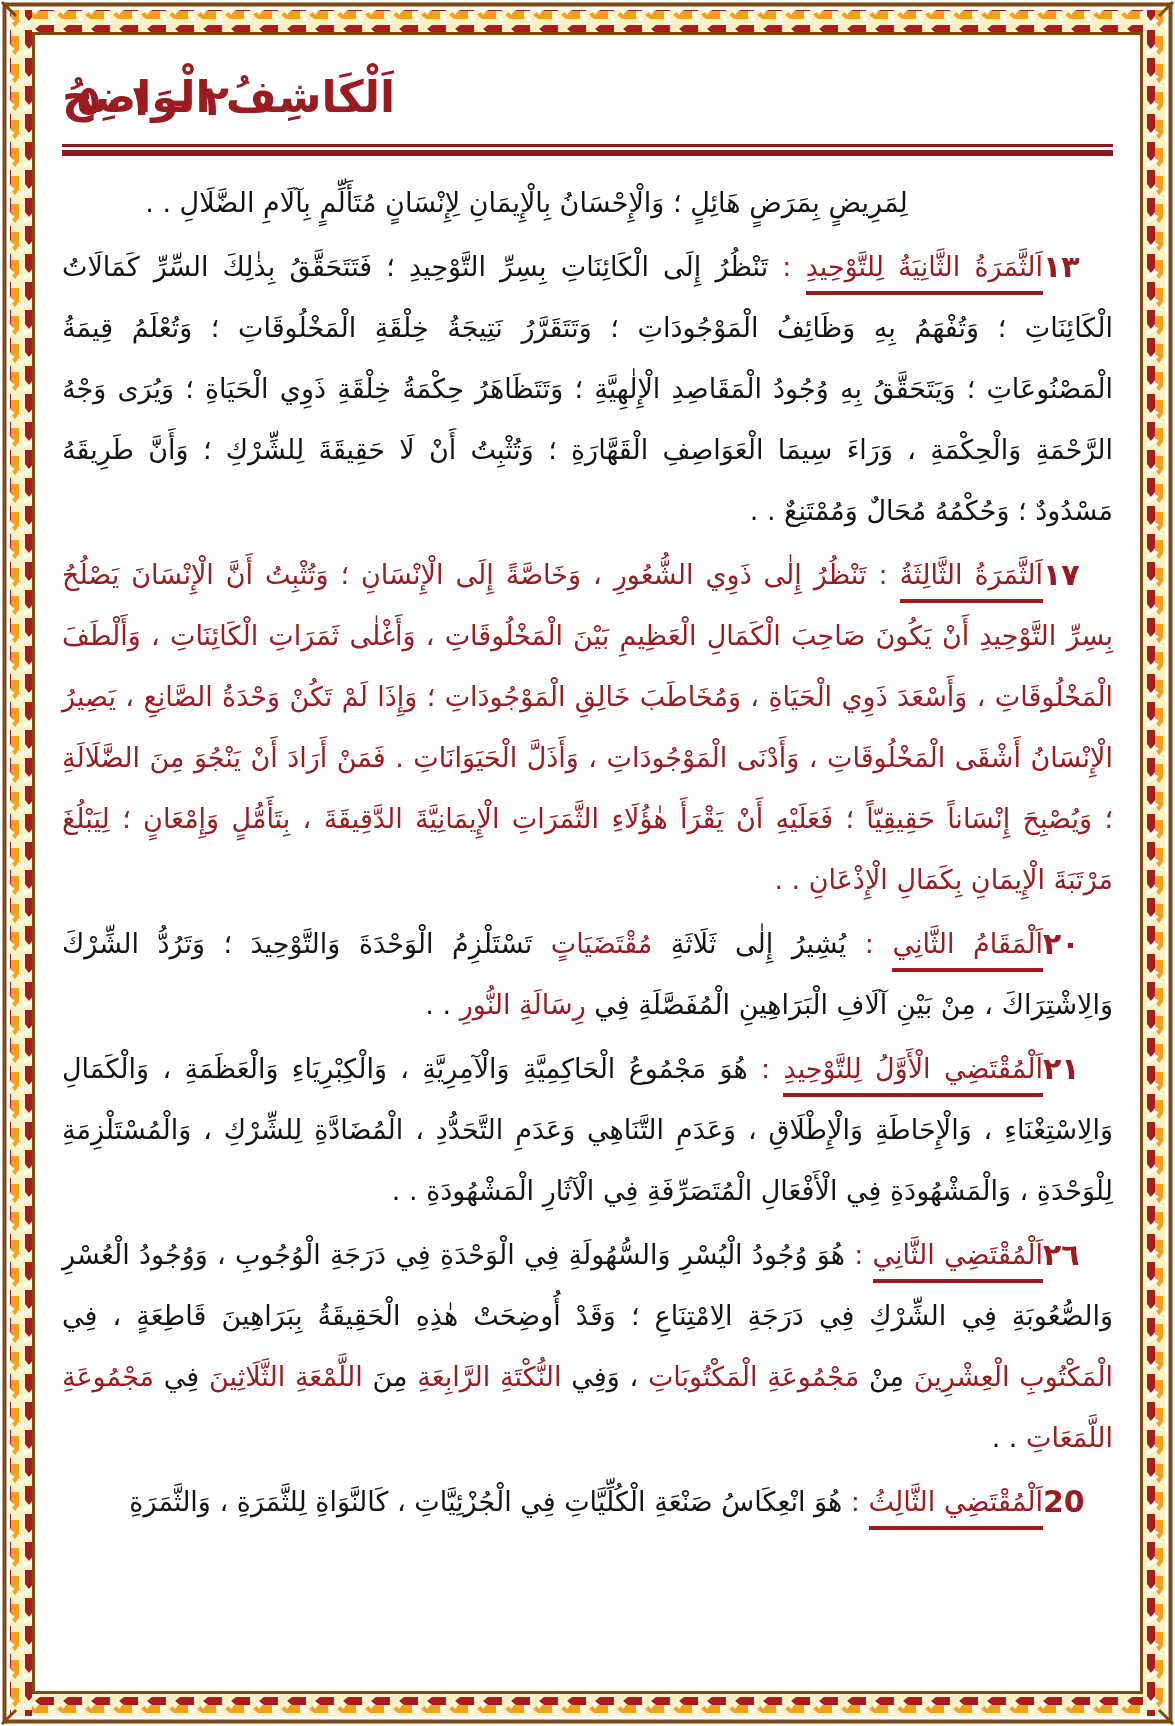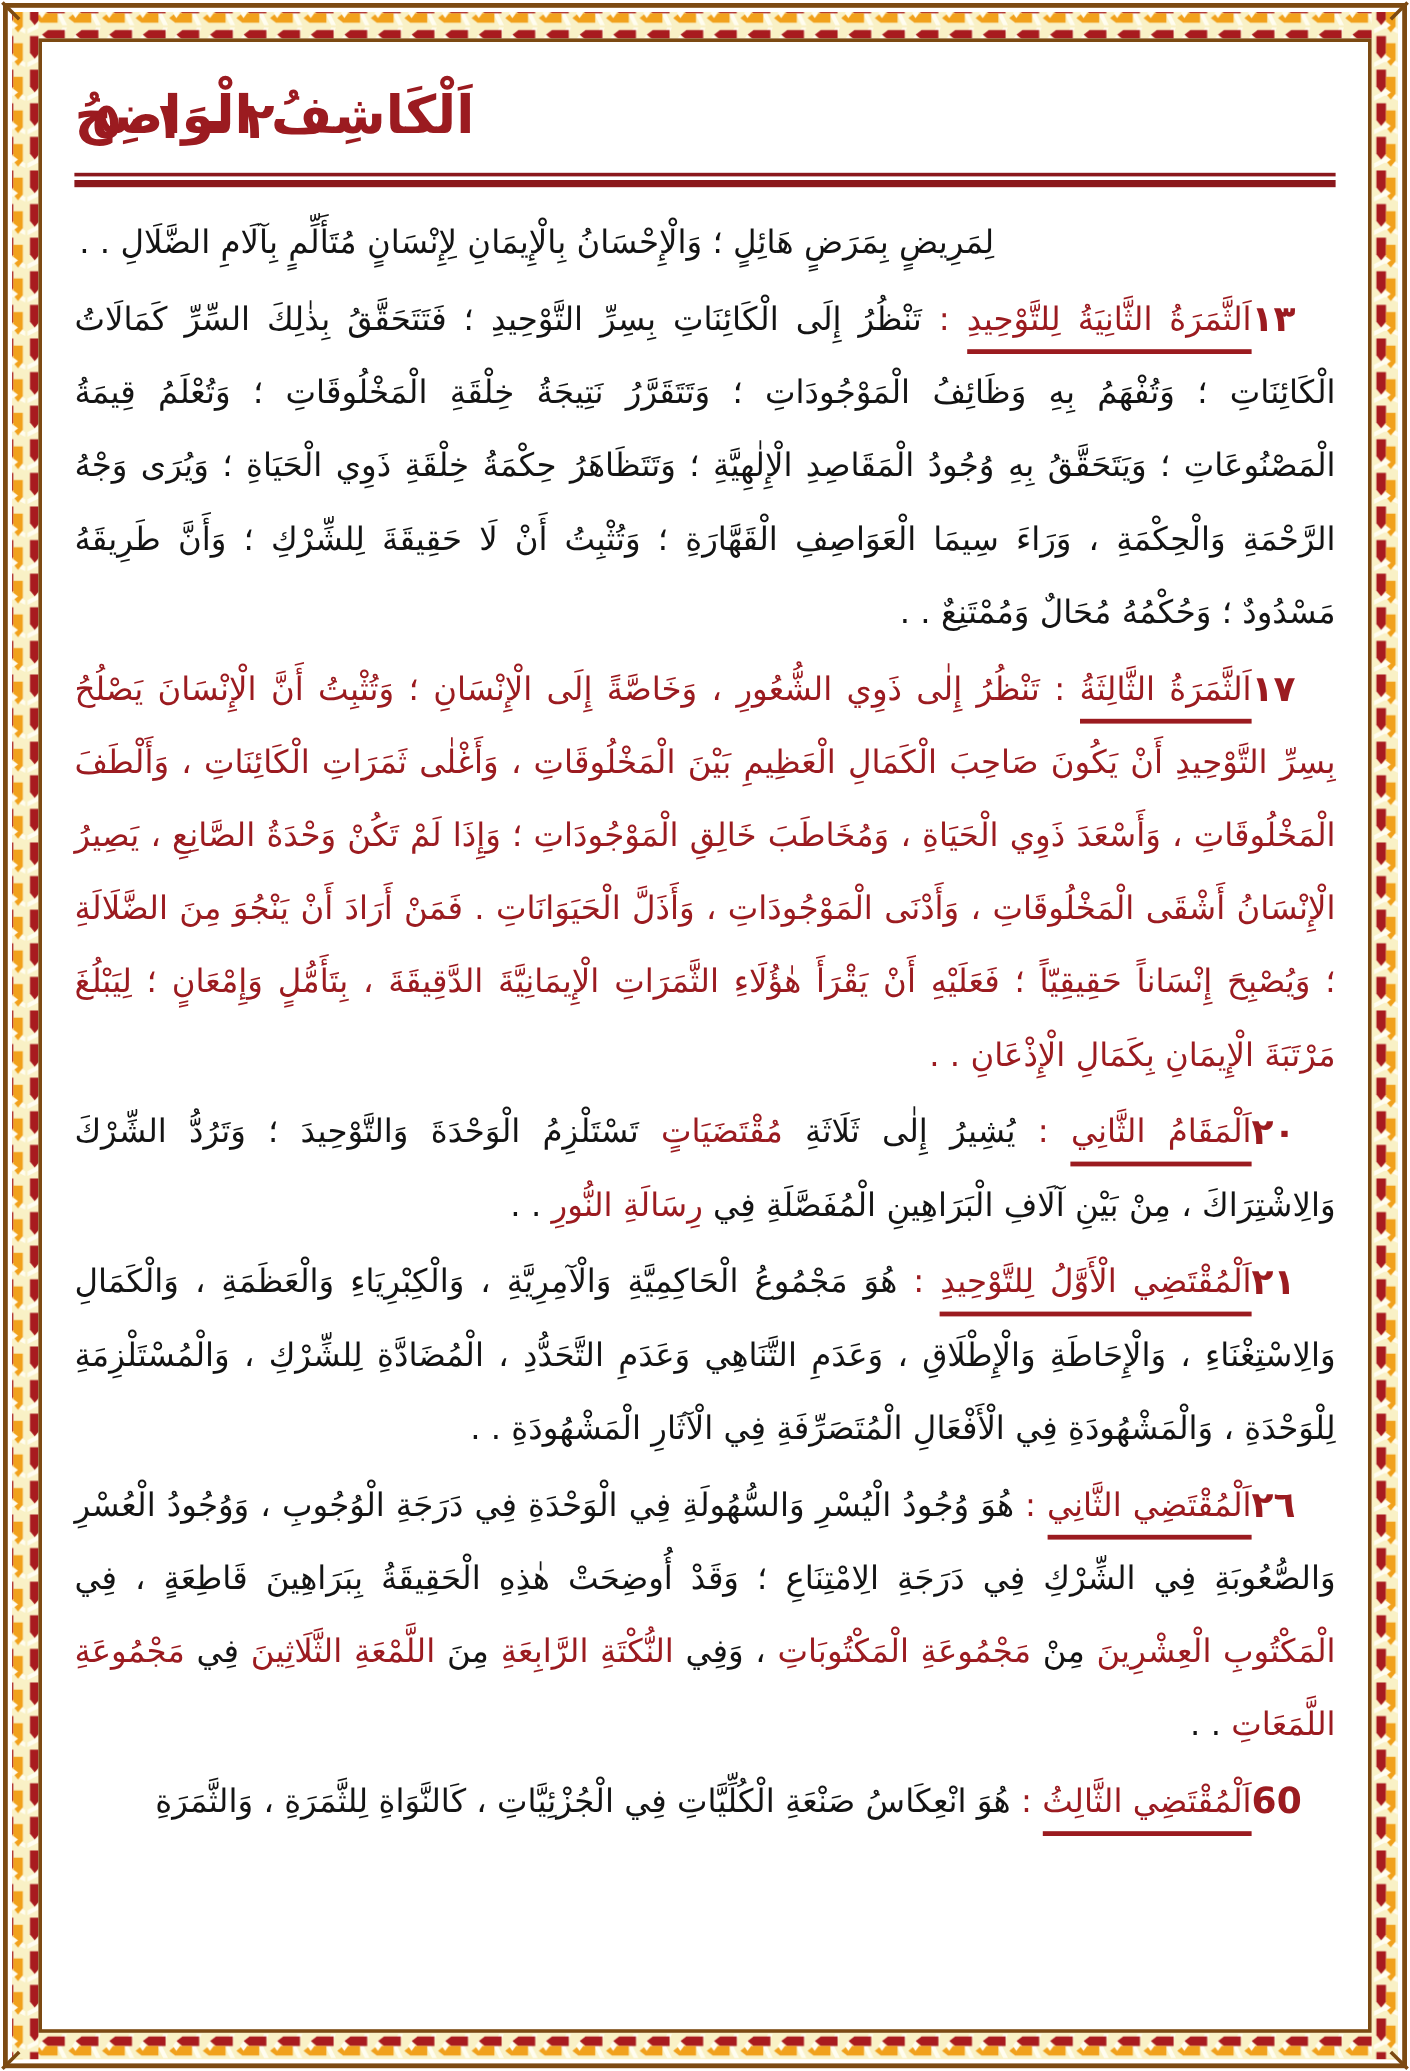--- a/index.html
+++ b/index.html
@@ -38,21 +38,21 @@
   .content{
     margin-top:16px;
     font-size:27px;
     line-height:61px;
     color:var(--ink);
     text-align:justify;
   }
   .para{margin:0;}
   .para.sec{margin-top:3px;}
   .para.continuation{
-    text-align:left;
+    text-align:center;
     padding-left:4px;
     padding-right:126px;
   }
   .num{
     float:right;
     width:70px;
     text-align:left;
     font-size:30px;
     font-weight:700;
     color:var(--red);
@@ -116,17 +116,17 @@
     </div>
 
     <div class="content">
 
     <div class="para continuation"><span class="run black">لِمَرِيضٍ بِمَرَضٍ هَائِلٍ ؛ وَالْإِحْسَانُ بِالْإِيمَانِ لِإِنْسَانٍ مُتَأَلِّمٍ بِآلَامِ الضَّلَالِ . .</span></div>
         <div class="para sec"><span class="num">١٣</span><span class="run title">اَلثَّمَرَةُ الثَّانِيَةُ لِلتَّوْحِيدِ</span><span class="run red"> : </span><span class="run black">تَنْظُرُ إِلَى الْكَائِنَاتِ بِسِرِّ التَّوْحِيدِ ؛ فَتَتَحَقَّقُ بِذٰلِكَ السِّرِّ كَمَالَاتُ الْكَائِنَاتِ ؛ وَتُفْهَمُ بِهِ وَظَائِفُ الْمَوْجُودَاتِ ؛ وَتَتَقَرَّرُ نَتِيجَةُ خِلْقَةِ الْمَخْلُوقَاتِ ؛ وَتُعْلَمُ قِيمَةُ الْمَصْنُوعَاتِ ؛ وَيَتَحَقَّقُ بِهِ وُجُودُ الْمَقَاصِدِ الْإِلٰهِيَّةِ ؛ وَتَتَظَاهَرُ حِكْمَةُ خِلْقَةِ ذَوِي الْحَيَاةِ ؛ وَيُرَى وَجْهُ الرَّحْمَةِ وَالْحِكْمَةِ ، وَرَاءَ سِيمَا الْعَوَاصِفِ الْقَهَّارَةِ ؛ وَتُثْبِتُ أَنْ لَا حَقِيقَةَ لِلشِّرْكِ ؛ وَأَنَّ طَرِيقَهُ مَسْدُودٌ ؛ وَحُكْمُهُ مُحَالٌ وَمُمْتَنِعٌ . .</span></div>
         <div class="para sec"><span class="num">١٧</span><span class="run title">اَلثَّمَرَةُ الثَّالِثَةُ</span><span class="run red"> : </span><span class="run red">تَنْظُرُ إِلٰى ذَوِي الشُّعُورِ ، وَخَاصَّةً إِلَى الْإِنْسَانِ ؛ وَتُثْبِتُ أَنَّ الْإِنْسَانَ يَصْلُحُ بِسِرِّ التَّوْحِيدِ أَنْ يَكُونَ صَاحِبَ الْكَمَالِ الْعَظِيمِ بَيْنَ الْمَخْلُوقَاتِ ، وَأَغْلٰى ثَمَرَاتِ الْكَائِنَاتِ ، وَأَلْطَفَ الْمَخْلُوقَاتِ ، وَأَسْعَدَ ذَوِي الْحَيَاةِ ، وَمُخَاطَبَ خَالِقِ الْمَوْجُودَاتِ ؛ وَإِذَا لَمْ تَكُنْ وَحْدَةُ الصَّانِعِ ، يَصِيرُ الْإِنْسَانُ أَشْقَى الْمَخْلُوقَاتِ ، وَأَدْنَى الْمَوْجُودَاتِ ، وَأَذَلَّ الْحَيَوَانَاتِ . فَمَنْ أَرَادَ أَنْ يَنْجُوَ مِنَ الضَّلَالَةِ ؛ وَيُصْبِحَ إِنْسَاناً حَقِيقِيّاً ؛ فَعَلَيْهِ أَنْ يَقْرَأَ هٰؤُلَاءِ الثَّمَرَاتِ الْإِيمَانِيَّةَ الدَّقِيقَةَ ، بِتَأَمُّلٍ وَإِمْعَانٍ ؛ لِيَبْلُغَ مَرْتَبَةَ الْإِيمَانِ بِكَمَالِ الْإِذْعَانِ . .</span></div>
         <div class="para sec"><span class="num">٢٠</span><span class="run title">اَلْمَقَامُ الثَّانِي</span><span class="run red"> : </span><span class="run black">يُشِيرُ إِلٰى ثَلَاثَةِ </span><span class="run red">مُقْتَضَيَاتٍ</span><span class="run black"> تَسْتَلْزِمُ الْوَحْدَةَ وَالتَّوْحِيدَ ؛ وَتَرُدُّ الشِّرْكَ وَالِاشْتِرَاكَ ، مِنْ بَيْنِ آلَافِ الْبَرَاهِينِ الْمُفَصَّلَةِ فِي </span><span class="run red">رِسَالَةِ النُّورِ</span><span class="run black"> . .</span></div>
         <div class="para sec"><span class="num">٢١</span><span class="run title">اَلْمُقْتَضِي الْأَوَّلُ لِلتَّوْحِيدِ</span><span class="run red"> : </span><span class="run black">هُوَ مَجْمُوعُ الْحَاكِمِيَّةِ وَالْآمِرِيَّةِ ، وَالْكِبْرِيَاءِ وَالْعَظَمَةِ ، وَالْكَمَالِ وَالِاسْتِغْنَاءِ ، وَالْإِحَاطَةِ وَالْإِطْلَاقِ ، وَعَدَمِ التَّنَاهِي وَعَدَمِ التَّحَدُّدِ ، الْمُضَادَّةِ لِلشِّرْكِ ، وَالْمُسْتَلْزِمَةِ لِلْوَحْدَةِ ، وَالْمَشْهُودَةِ فِي الْأَفْعَالِ الْمُتَصَرِّفَةِ فِي الْآثَارِ الْمَشْهُودَةِ . .</span></div>
         <div class="para sec"><span class="num">٢٦</span><span class="run title">اَلْمُقْتَضِي الثَّانِي</span><span class="run red"> : </span><span class="run black">هُوَ وُجُودُ الْيُسْرِ وَالسُّهُولَةِ فِي الْوَحْدَةِ فِي دَرَجَةِ الْوُجُوبِ ، وَوُجُودُ الْعُسْرِ وَالصُّعُوبَةِ فِي الشِّرْكِ فِي دَرَجَةِ الِامْتِنَاعِ ؛ وَقَدْ أُوضِحَتْ هٰذِهِ الْحَقِيقَةُ بِبَرَاهِينَ قَاطِعَةٍ ، فِي </span><span class="run red">الْمَكْتُوبِ الْعِشْرِينَ</span><span class="run black"> مِنْ </span><span class="run red">مَجْمُوعَةِ الْمَكْتُوبَاتِ</span><span class="run black"> ، وَفِي </span><span class="run red">النُّكْتَةِ الرَّابِعَةِ</span><span class="run black"> مِنَ </span><span class="run red">اللَّمْعَةِ الثَّلَاثِينَ</span><span class="run black"> فِي </span><span class="run red">مَجْمُوعَةِ اللَّمَعَاتِ</span><span class="run black"> . .</span></div>
-        <div class="para sec"><span class="num">60</span><span class="run title">اَلْمُقْتَضِي الثَّالِثُ</span><span class="run red"> : </span><span class="run black">هُوَ انْعِكَاسُ صَنْعَةِ الْكُلِّيَّاتِ فِي الْجُزْئِيَّاتِ ، كَالنَّوَاةِ لِلثَّمَرَةِ ، وَالثَّمَرَةِ</span></div>
+        <div class="para sec"><span class="num">20</span><span class="run title">اَلْمُقْتَضِي الثَّالِثُ</span><span class="run red"> : </span><span class="run black">هُوَ انْعِكَاسُ صَنْعَةِ الْكُلِّيَّاتِ فِي الْجُزْئِيَّاتِ ، كَالنَّوَاةِ لِلثَّمَرَةِ ، وَالثَّمَرَةِ</span></div>
       </div>
 
   </div>
 </div>
 
 </body></html>

